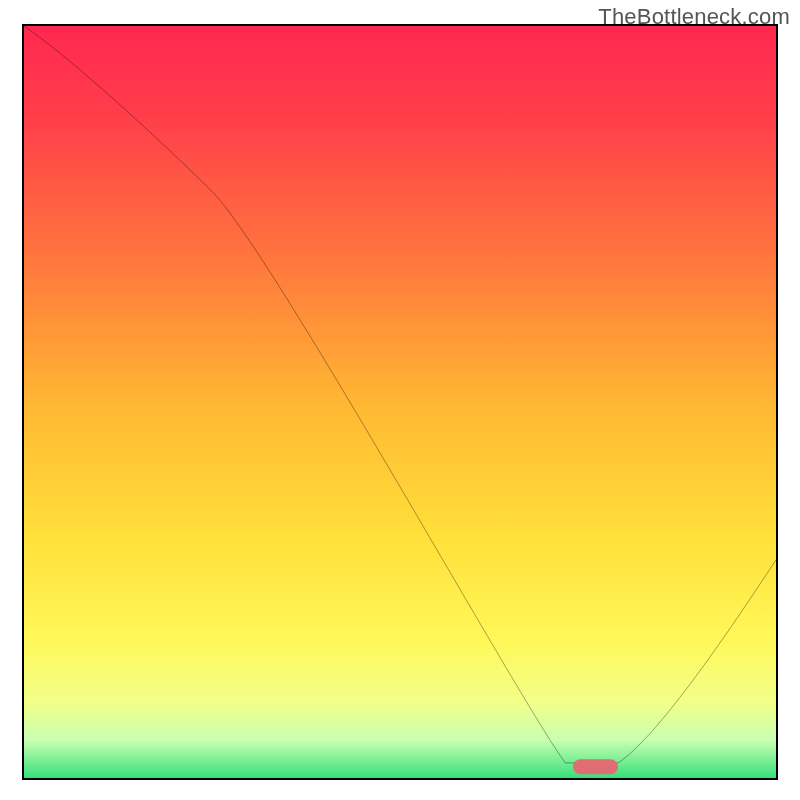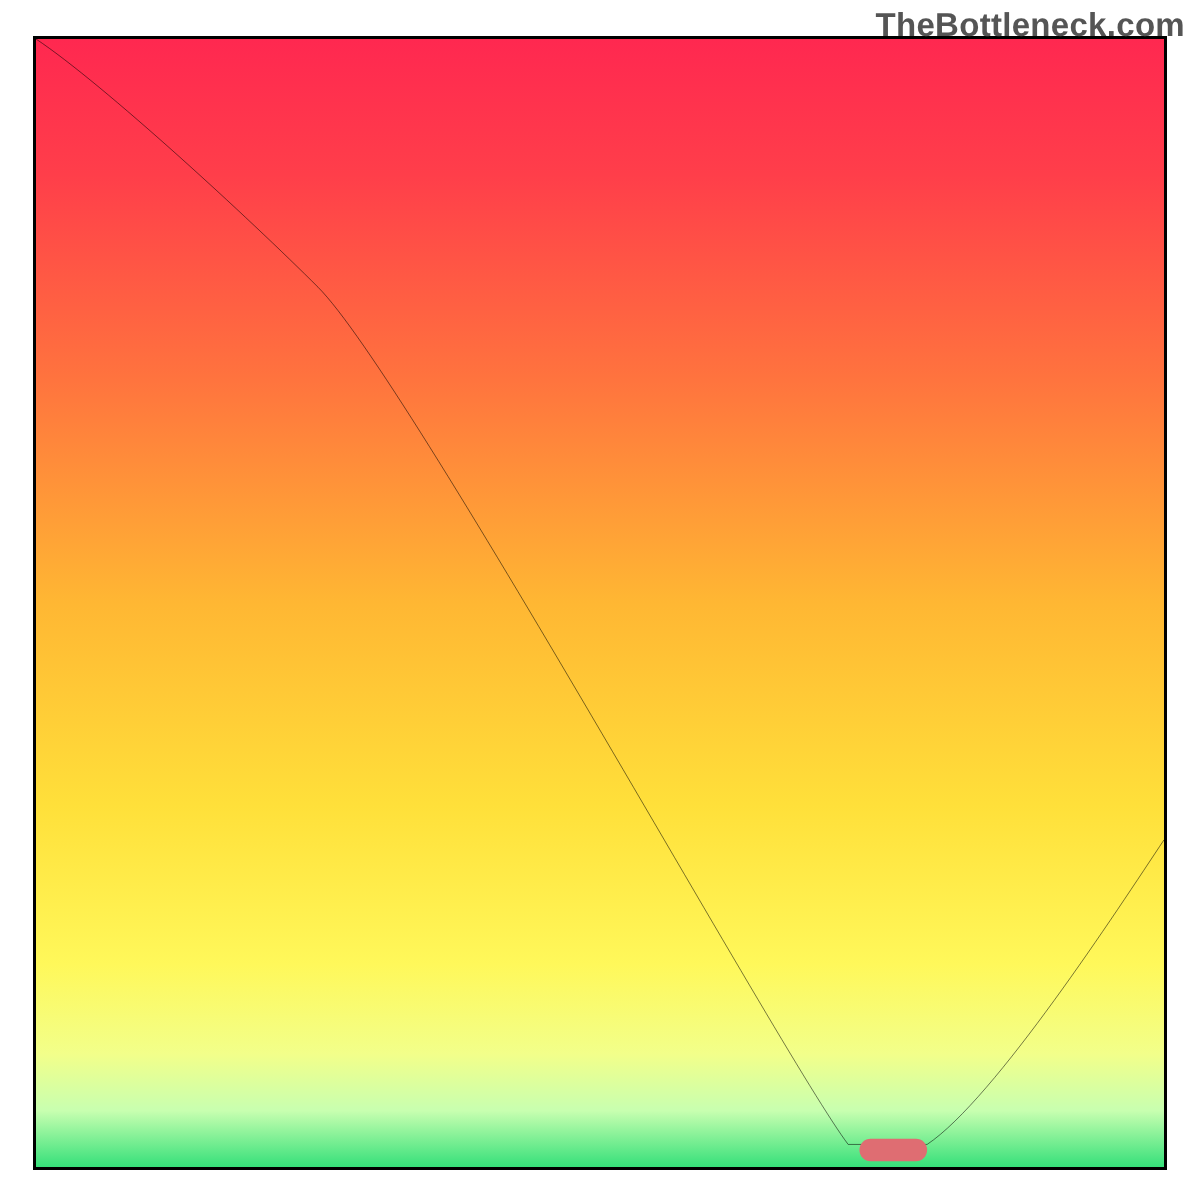--- a/index.html
+++ b/index.html
@@ -9,21 +9,21 @@
     height: 800px;
     overflow: hidden;
     font-family: Arial, Helvetica, sans-serif;
   }
   .watermark {
     position: absolute;
     top: 4px;
     right: 10px;
     color: #555;
     font-size: 22px;
-    font-weight: 700;
+    font-weight: 400;
     letter-spacing: 0.2px;
     z-index: 5;
   }
   .plot-area {
     position: absolute;
     left: 22px;
     top: 24px;
     width: 756px;
     height: 756px;
     box-sizing: border-box;

